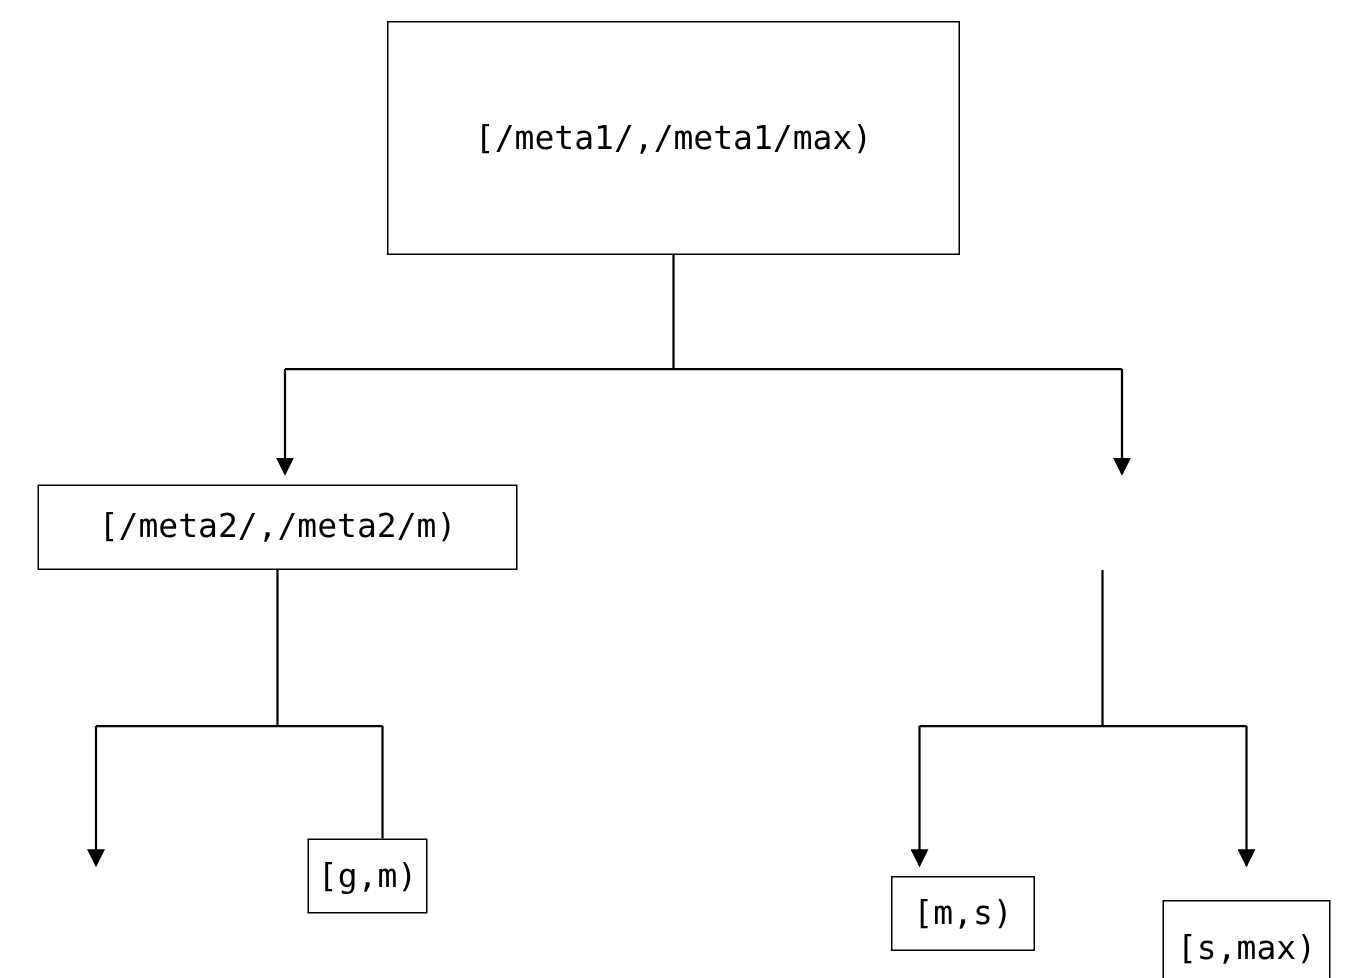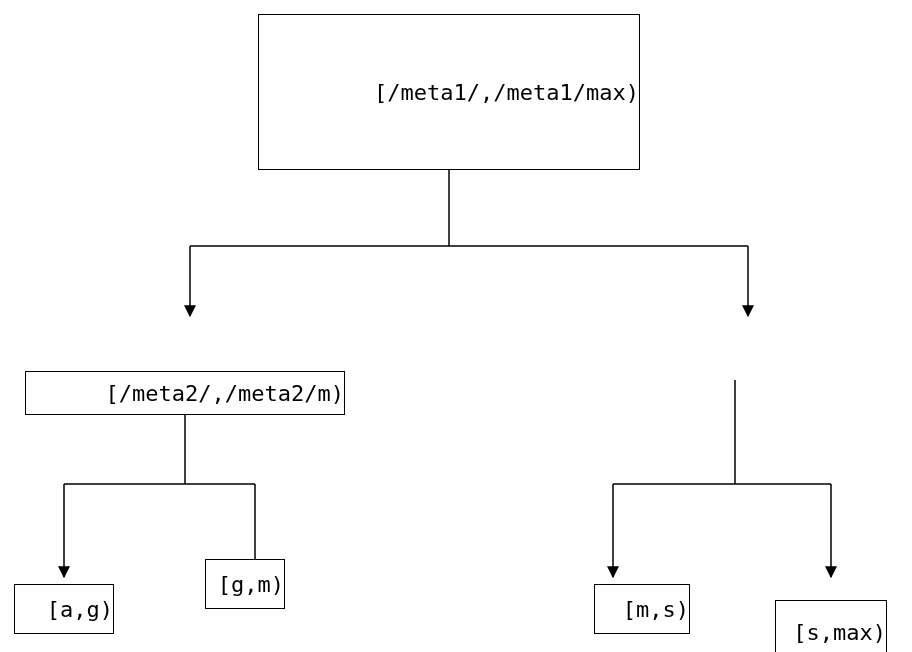--- a/index.html
+++ b/index.html
@@ -31,27 +31,27 @@
     fill: #000000;
     stroke: none;
   }
   .node {
     position: absolute;
     box-sizing: border-box;
     border: 1.5px solid #000000;
     background: #ffffff;
     display: flex;
     align-items: center;
-    justify-content: flex-end;
+    justify-content: center;
     font-size: 22px;
     color: #000000;
     white-space: nowrap;
   }
   .node-root   { left: 258px; top: 14px;  width: 382px; height: 156px; }
-  .node-left   { left: 25px;  top: 323px; width: 320px; height: 44px; margin-top: 48px; }
+  .node-left   { left: 25px;  top: 323px; width: 320px; height: 57px; }
   .node-right  { left: 580px; top: 323px; width: 310px; height: 57px; }
   .node-ag     { left: 14px;  top: 584px; width: 100px; height: 50px; }
   .node-gm     { left: 205px; top: 559px; width: 80px; height: 50px; }
   .node-ms     { left: 594px; top: 584px; width: 96px;  height: 50px; }
   .node-smax   { left: 775px; top: 600px; width: 112px; height: 65px; }
 </style>
 </head>
 <body>
 
 <div class="canvas">
@@ -81,23 +81,20 @@
 
   <div class="node node-root">
     <span>[/meta1/,/meta1/max)</span>
   </div>
 
   <div class="node node-left">
     <span>[/meta2/,/meta2/m)</span>
   </div>
 
 
-  <div class="node node-ag">
-    <span>[a,g)</span>
-  </div>
 
   <div class="node node-gm">
     <span>[g,m)</span>
   </div>
 
   <div class="node node-ms">
     <span>[m,s)</span>
   </div>
 
   <div class="node node-smax">

